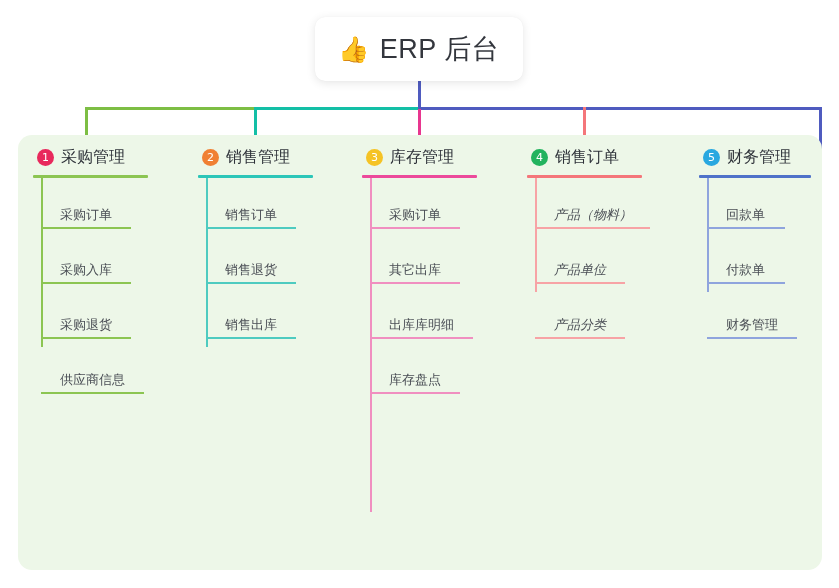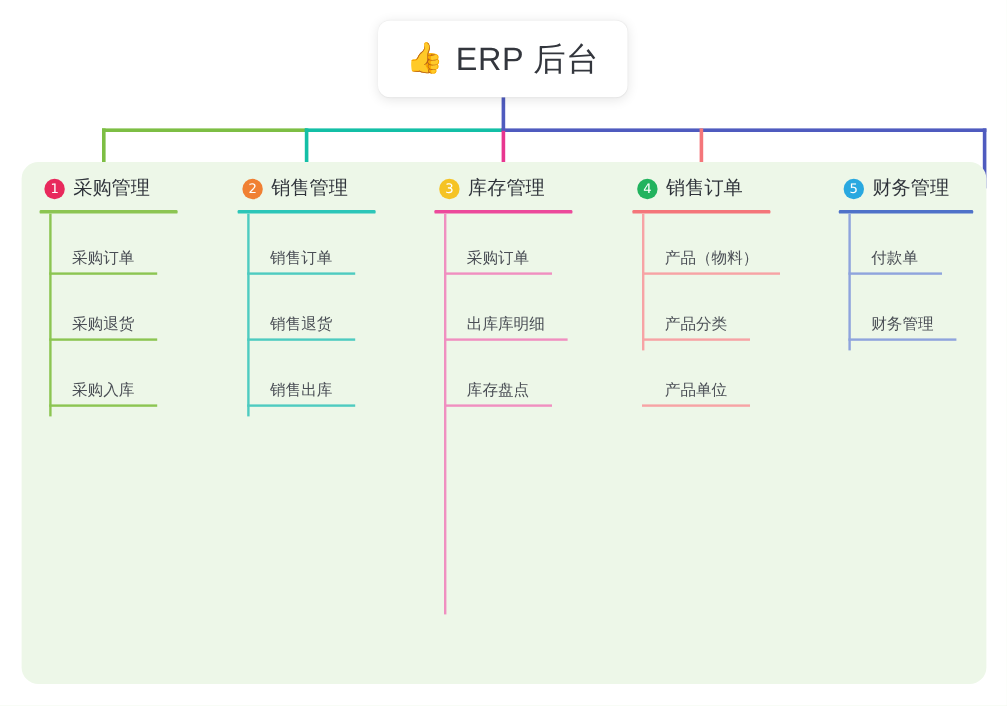--- a/index.html
+++ b/index.html
@@ -103,26 +103,30 @@
         <span class="head-text">采购管理</span>
       </div>
       <div class="head-rule" style="background: rgb(140, 197, 82);"></div>
       <div class="branch" style="height: 220px;">
         <div class="stem" style="background: rgb(140, 197, 82); height: 169px;"></div>
         <div class="leaf">
           <span class="leaf-text">采购订单</span>
           <div class="leaf-rule" style="background: rgb(140, 197, 82); width: 90px;"></div>
         </div>
         <div class="leaf">
+          <span class="leaf-text">采购入库</span>
+          <div class="leaf-rule" style="background: rgb(140, 197, 82); width: 90px;"></div>
+        </div>
+        <div class="leaf">
           <span class="leaf-text">采购退货</span>
           <div class="leaf-rule" style="background: rgb(140, 197, 82); width: 90px;"></div>
         </div>
         <div class="leaf">
-          <span class="leaf-text">采购入库</span>
-          <div class="leaf-rule" style="background: rgb(140, 197, 82); width: 90px;"></div>
+          <span class="leaf-text">供应商信息</span>
+          <div class="leaf-rule" style="background: rgb(140, 197, 82); width: 103px;"></div>
         </div>
       </div>
     </div>
   <div class="col" id="col2">
       <div class="col-head">
         <span class="badge" style="background: rgb(240, 128, 51);">2</span>
         <span class="head-text">销售管理</span>
       </div>
       <div class="head-rule" style="background: rgb(44, 198, 184);"></div>
       <div class="branch" style="height: 220px;">
@@ -147,60 +151,68 @@
         <span class="head-text">库存管理</span>
       </div>
       <div class="head-rule" style="background: rgb(236, 74, 155);"></div>
       <div class="branch" style="height: 385px;">
         <div class="stem" style="background: rgb(240, 143, 192); height: 334px;"></div>
         <div class="leaf">
           <span class="leaf-text">采购订单</span>
           <div class="leaf-rule" style="background: rgb(240, 143, 192); width: 90px;"></div>
         </div>
         <div class="leaf">
+          <span class="leaf-text">其它出库</span>
+          <div class="leaf-rule" style="background: rgb(240, 143, 192); width: 90px;"></div>
+        </div>
+        <div class="leaf">
           <span class="leaf-text">出库库明细</span>
           <div class="leaf-rule" style="background: rgb(240, 143, 192); width: 103px;"></div>
         </div>
         <div class="leaf">
           <span class="leaf-text">库存盘点</span>
           <div class="leaf-rule" style="background: rgb(240, 143, 192); width: 90px;"></div>
         </div>
       </div>
     </div>
   <div class="col" id="col4">
       <div class="col-head">
         <span class="badge" style="background: rgb(34, 179, 94);">4</span>
         <span class="head-text">销售订单</span>
       </div>
       <div class="head-rule" style="background: rgb(244, 118, 122);"></div>
-      <div class="branch" style="height: 165px;">
+      <div class="branch" style="height: 165px; font-style: italic;">
         <div class="stem" style="background: rgb(247, 163, 165); height: 114px;"></div>
         <div class="leaf">
           <span class="leaf-text">产品（物料）</span>
           <div class="leaf-rule" style="background: rgb(247, 163, 165); width: 115px;"></div>
         </div>
         <div class="leaf">
+          <span class="leaf-text">产品单位</span>
+          <div class="leaf-rule" style="background: rgb(247, 163, 165); width: 90px;"></div>
+        </div>
+        <div class="leaf">
           <span class="leaf-text">产品分类</span>
-          <div class="leaf-rule" style="background: rgb(247, 163, 165); width: 90px;"></div>
-        </div>
-        <div class="leaf">
-          <span class="leaf-text">产品单位</span>
           <div class="leaf-rule" style="background: rgb(247, 163, 165); width: 90px;"></div>
         </div>
       </div>
     </div>
   <div class="col" id="col5">
       <div class="col-head">
         <span class="badge" style="background: rgb(41, 168, 224);">5</span>
         <span class="head-text">财务管理</span>
       </div>
       <div class="head-rule" style="background: rgb(79, 114, 201);"></div>
       <div class="branch" style="height: 165px;">
         <div class="stem" style="background: rgb(143, 164, 221); height: 114px;"></div>
         <div class="leaf">
+          <span class="leaf-text">回款单</span>
+          <div class="leaf-rule" style="background: rgb(143, 164, 221); width: 78px;"></div>
+        </div>
+        <div class="leaf">
           <span class="leaf-text">付款单</span>
           <div class="leaf-rule" style="background: rgb(143, 164, 221); width: 78px;"></div>
         </div>
         <div class="leaf">
           <span class="leaf-text">财务管理</span>
           <div class="leaf-rule" style="background: rgb(143, 164, 221); width: 90px;"></div>
         </div>
       </div>
     </div>
 

